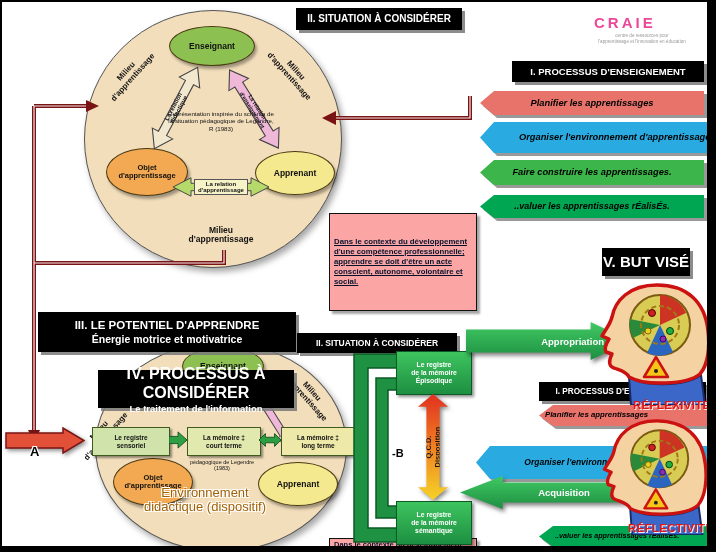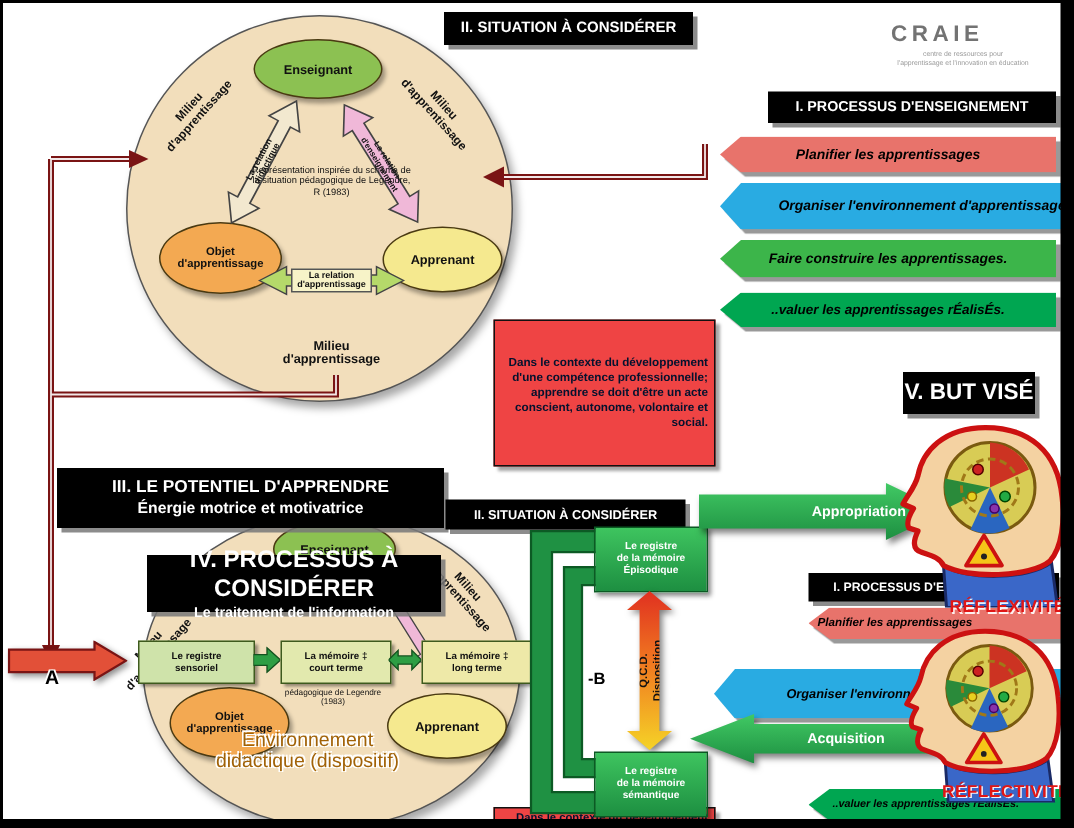--- a/index.html
+++ b/index.html
@@ -40,31 +40,31 @@
             text-align:center;z-index:5;font-size:6.8px;line-height:1.2;box-shadow:2px 2px 3px rgba(0,0,0,0.45);}
   .big-arrow-wrap{position:absolute;filter:drop-shadow(2px 3px 2px rgba(0,0,0,0.5));z-index:6;}
   .big-arrow{width:100%;height:100%;display:flex;align-items:center;justify-content:center;font-weight:bold;
              color:#fff;background:linear-gradient(180deg,#41c964,#1d8f41);font-size:9.5px;}
   .arrow-right{clip-path:polygon(0 20%,76% 20%,76% 0,100% 50%,76% 100%,76% 80%,0 80%);padding-right:26px;justify-content:flex-end;}
   .arrow-left{clip-path:polygon(100% 20%,24% 20%,24% 0,0 50%,24% 100%,24% 80%,100% 80%);padding-left:30px;text-align:center;}
   .qcd-wrap{position:absolute;filter:drop-shadow(2px 2px 2px rgba(0,0,0,0.5));z-index:5;}
   .qcd{width:100%;height:100%;clip-path:polygon(50% 0%,100% 12%,72% 12%,72% 88%,100% 88%,50% 100%,0% 88%,28% 88%,28% 12%,0% 12%);
        background:linear-gradient(180deg,#e03020 0%,#f07820 45%,#f5d327 100%);display:flex;align-items:center;justify-content:center;}
   .qcd .rot{transform:rotate(-90deg);white-space:nowrap;font-weight:bold;color:#111;font-size:7.5px;text-align:center;line-height:1.2;}
-  .note{position:absolute;background:#ef4444;border:1.5px solid #111;color:#04122e;font-weight:bold;
-        text-align:right;display:flex;align-items:center;justify-content:center;z-index:4;
-        box-shadow:3px 3px 2px rgba(0,0,0,0.35);line-height:1.3;}
+  .note{position:absolute;background:#fca5a5;border:1.5px solid #111;color:#04122e;font-weight:bold;
+        text-align:left;display:flex;align-items:center;justify-content:center;z-index:4;
+        box-shadow:3px 3px 2px rgba(0,0,0,0.35);line-height:1.3;text-decoration:underline;}
   .reflex{position:absolute;z-index:8;font-weight:800;color:#e01616;font-size:11.5px;letter-spacing:0.3px;
           text-shadow:1px 1px 0 rgba(255,255,255,0.9);}
   .head{position:absolute;z-index:7;}
   .refletter{position:absolute;font-weight:900;color:#000;z-index:7;
              text-shadow:1px 1px 0 #fff,-1px -1px 0 #fff,1px -1px 0 #fff,-1px 1px 0 #fff;}
   .envlabel{position:absolute;font-weight:400;color:#a16207;text-align:center;z-index:6;line-height:1.05;
             text-shadow:1px 1px 0 #fff,-1px -1px 0 #fff,1px -1px 0 #fff,-1px 1px 0 #fff;}
-  .craie{position:absolute;color:#737373;font-weight:bold;z-index:4;}
+  .craie{position:absolute;color:#ec4899;font-weight:bold;z-index:4;}
   .line{display:block;}
 </style>
 </head>
 <body>
 
 <div class="canvas">
 
   <svg width="0" height="0" style="position:absolute">
     <defs>
       <g id="headshape">

